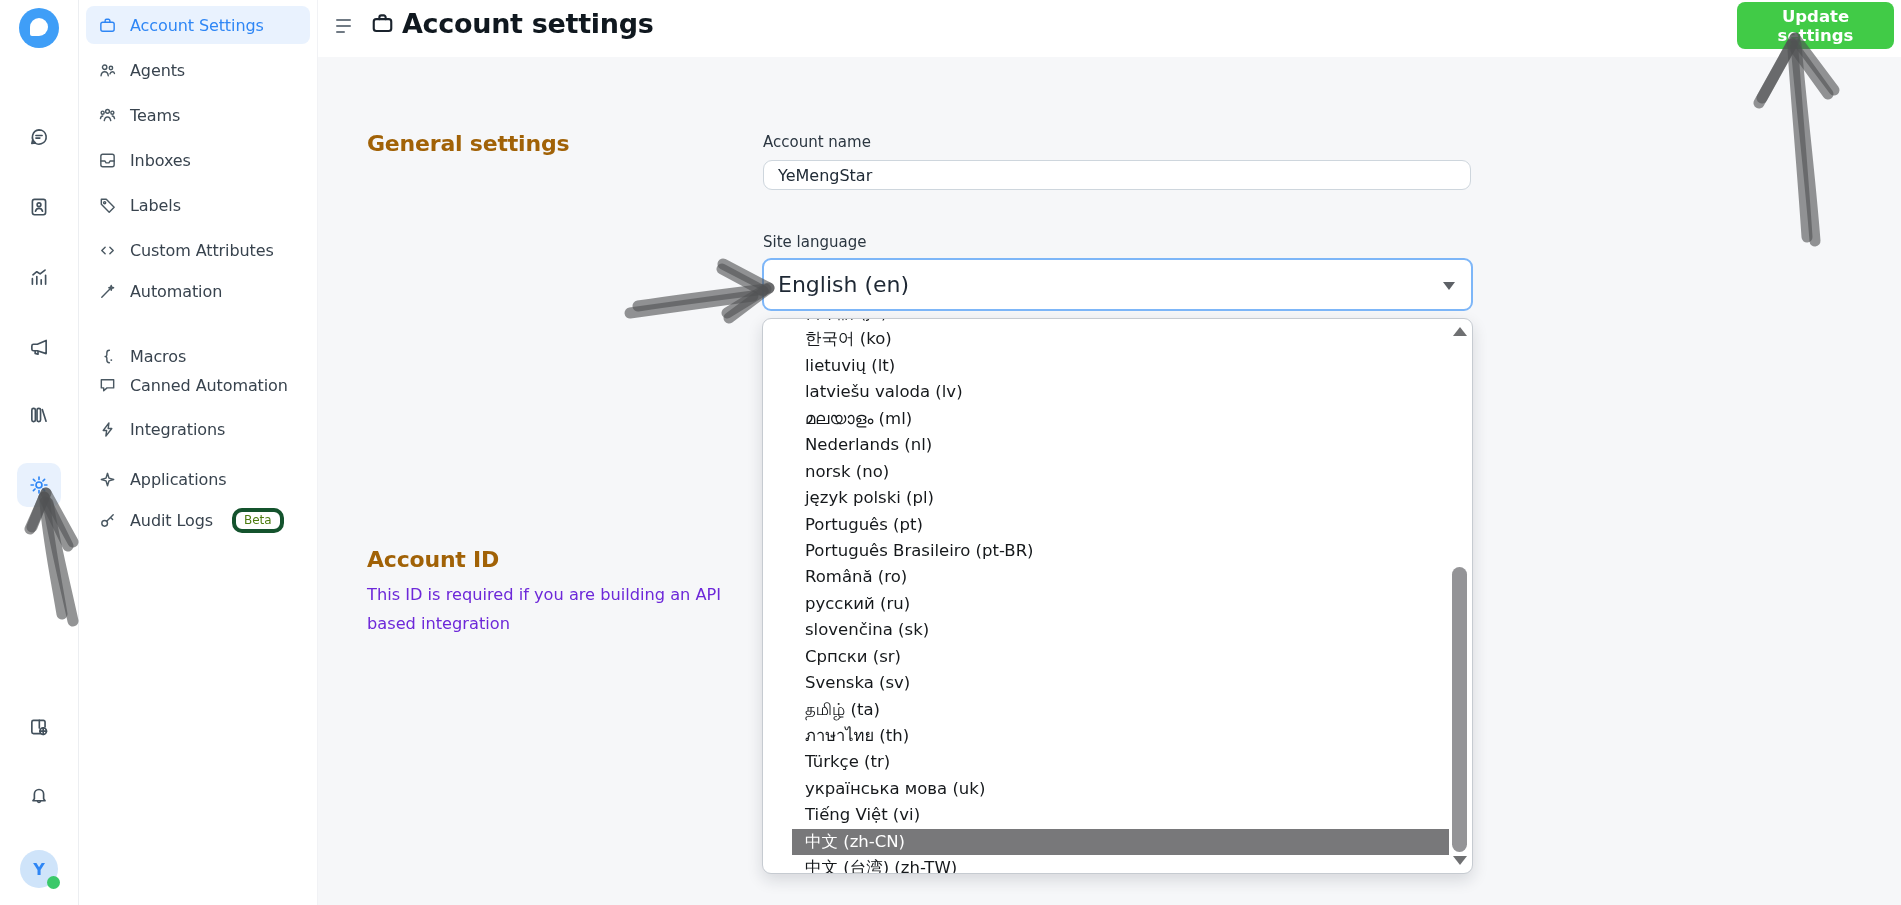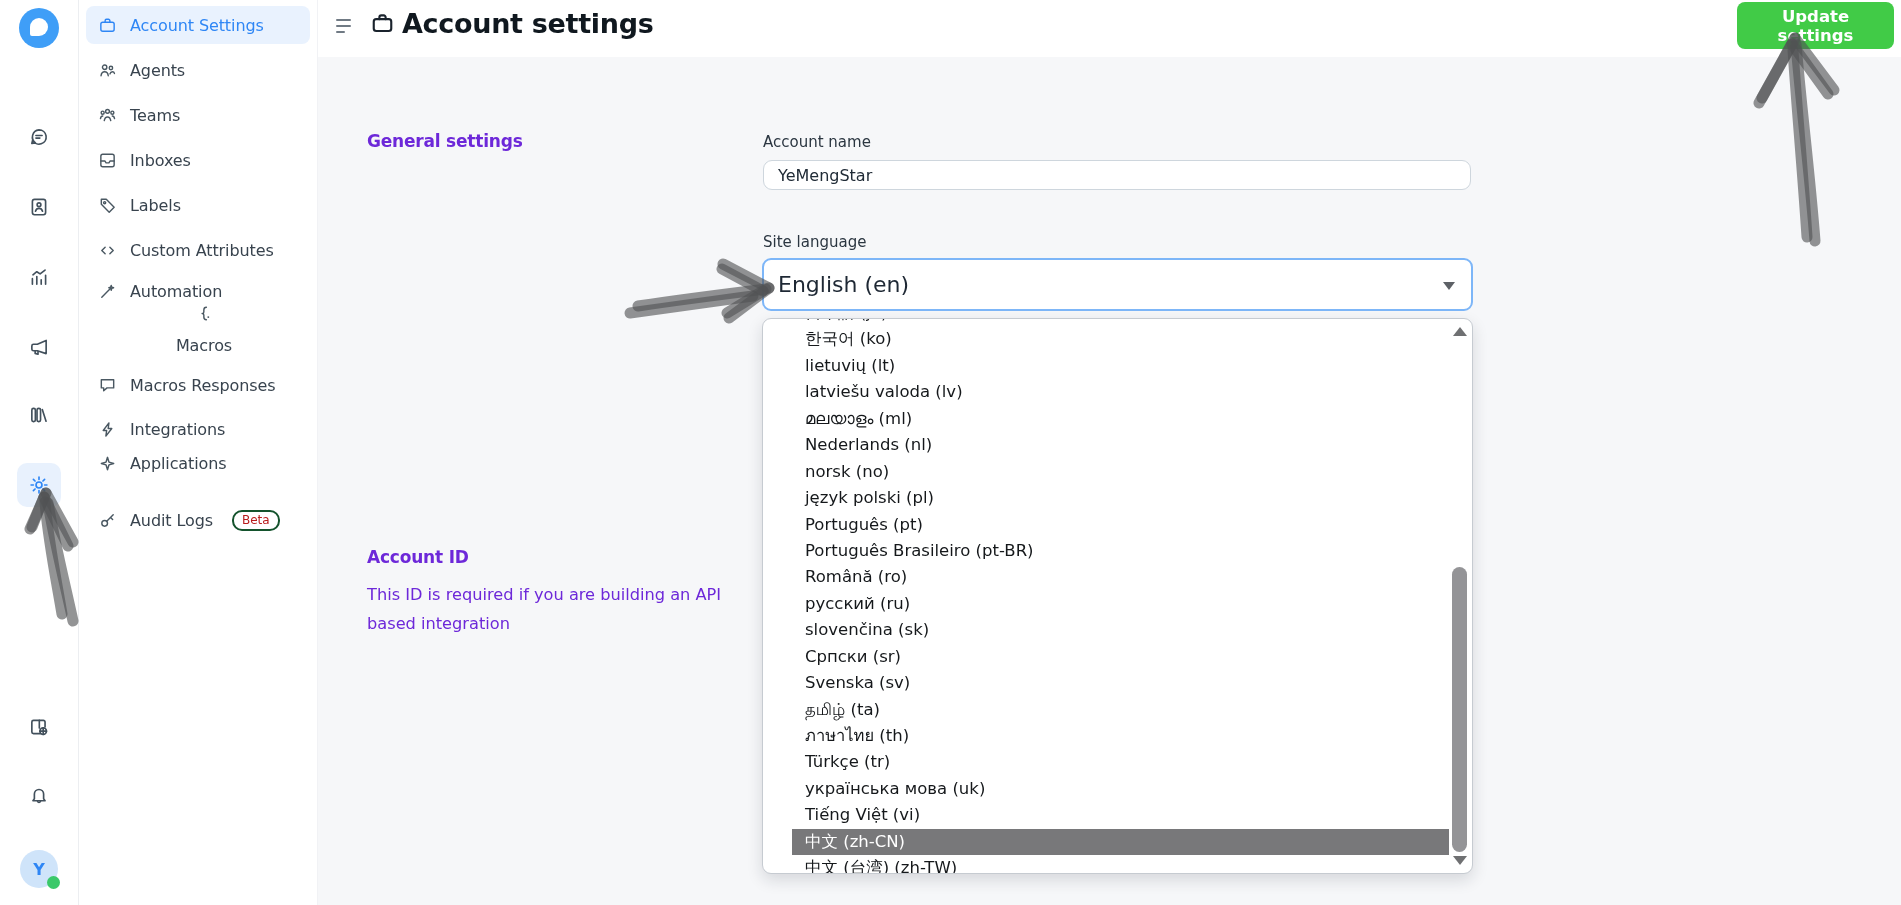--- a/index.html
+++ b/index.html
@@ -22,36 +22,36 @@
   #avatar .dot{position:absolute;right:-2px;bottom:-1px;width:13px;height:13px;border-radius:50%;background:#3bc96a;}
 
   
   #menu{left:78px;top:0;width:239px;height:905px;background:#fff;border-right:1px solid #f1f2f5;z-index:2;}
   .menu-item{position:absolute;left:8px;width:224px;height:38px;border-radius:8px;display:flex;align-items:center;
              gap:13px;padding:0 0 0 12px;box-sizing:border-box;cursor:pointer;color:#38434e;}
   .menu-item .mi-icon{width:19px;height:19px;color:#4a5862;flex:0 0 auto;display:flex;align-items:center;justify-content:center;}
   .menu-item .mi-label{font-size:16px;font-weight:500;white-space:nowrap;letter-spacing:-0.1px;}
   .menu-item.active{background:#e9f2fe;color:#2e86f5;}
   .menu-item.active .mi-icon{color:#2e86f5;}
-  .badge{font-size:12px;color:#b91c1c;border:2px solid #14532d;border-radius:10px;padding:1px 8px;margin-left:6px;line-height:15px;}
+  .badge{font-size:12px;color:#4d7c0f;border:4px solid #14532d;border-radius:10px;padding:1px 8px;margin-left:6px;line-height:15px;}
 
   
   #main{left:317px;top:0;width:1584px;height:905px;background:#f6f7f9;}
   #topbar{left:317px;top:0;width:1584px;height:57px;background:#fff;z-index:1;}
   #sidebar-toggle{left:336px;top:17px;width:20px;height:18px;cursor:pointer;z-index:2;}
   #sidebar-toggle i{display:block;height:2px;background:#707a84;border-radius:2px;margin-top:4px;}
   #sidebar-toggle i:nth-child(1){width:15px;margin-top:2px;}
   #sidebar-toggle i:nth-child(2){width:15px;}
   #sidebar-toggle i:nth-child(3){width:9px;}
   #title-icon{left:370px;top:11px;color:#1a232d;z-index:2;}
   #page-title{left:402px;top:8px;font-size:27px;font-weight:700;color:#10181f;letter-spacing:-0.3px;z-index:2;}
   #update-btn{left:1737px;top:2px;width:157px;height:47px;background:#41cb47;color:#fff;border:none;border-radius:8px;
         font-size:16.5px;font-weight:700;font-family:inherit;cursor:pointer;z-index:2;}
 
-  .sec-heading{font-size:17px;font-weight:700;color:#6d28d9;letter-spacing:-0.2px;}
+  .sec-heading{font-size:22px;font-weight:700;color:#a16207;letter-spacing:-0.2px;}
   #general-heading{left:367px;top:131px;}
   #accountid-heading{left:367px;top:547px;}
   #accountid-desc{left:367px;top:580px;width:380px;font-size:16.2px;line-height:29px;color:#6d28d9;}
 
   .field-label{left:763px;font-size:15px;color:#2b3641;}
   #acct-name-label{top:133px;}
   #site-lang-label{top:233px;}
   #acct-name-input{left:763px;top:160px;width:708px;height:30px;box-sizing:border-box;border:1px solid #ced6dd;
         border-radius:9px;background:#fff;padding:0 14px;font-size:16px;color:#202b36;font-family:inherit;}
   #site-lang-select{left:762px;top:258px;width:711px;height:53px;box-sizing:border-box;border:2px solid #7db6f8;
@@ -224,46 +224,46 @@
       </div>
       <div class="menu-item" style="top: 272px;">
         <span class="mi-icon">
           <svg viewBox="0 0 20 20" width="19" height="19" fill="none" stroke="currentColor" stroke-width="1.5" stroke-linecap="round" stroke-linejoin="round">
             <path d="M4 16 12.3 7.7"></path>
             <path d="M13.9 3.6l.6 1.9 1.9.6-1.9.6-.6 1.9-.6-1.9-1.9-.6 1.9-.6z"></path>
           </svg>
         </span>
         <span class="mi-label">Automation</span>
       </div>
-      <div class="menu-item" style="top: 304px; flex-direction: column;">
+      <div class="menu-item" style="top: 337px;">
         <span class="mi-icon">
           <svg viewBox="0 0 20 20" width="19" height="19" fill="none" stroke="currentColor" stroke-width="1.5" stroke-linecap="round" stroke-linejoin="round">
             <path d="M12 3.5c-1.8 0-2.7 1-2.7 2.8v2c0 1.2-.6 1.7-1.8 1.7 1.2 0 1.8.5 1.8 1.7v2c0 1.8.9 2.8 2.7 2.8"></path>
             <circle cx="14" cy="13.8" r="1" fill="currentColor" stroke="none"></circle>
           </svg>
         </span>
         <span class="mi-label">Macros</span>
       </div>
       <div class="menu-item" style="top: 366px;">
         <span class="mi-icon">
           <svg viewBox="0 0 20 20" width="19" height="19" fill="none" stroke="currentColor" stroke-width="1.5" stroke-linecap="round" stroke-linejoin="round">
             <path d="M3.5 4h13v8.5H9.5L6 15.5v-3H3.5z"></path>
           </svg>
         </span>
-        <span class="mi-label">Macros Responses</span>
+        <span class="mi-label">Canned Automation</span>
       </div>
       <div class="menu-item" style="top: 410px;">
         <span class="mi-icon">
           <svg viewBox="0 0 20 20" width="19" height="19" fill="none" stroke="currentColor" stroke-width="1.5" stroke-linecap="round" stroke-linejoin="round">
             <path d="M11.5 3 5.5 11h3.6l-.8 6 6.2-8h-3.8z"></path>
           </svg>
         </span>
         <span class="mi-label">Integrations</span>
       </div>
-      <div class="menu-item" style="top: 444px;">
+      <div class="menu-item" style="top: 460px;">
         <span class="mi-icon">
           <svg viewBox="0 0 20 20" width="19" height="19" fill="none" stroke="currentColor" stroke-width="1.5" stroke-linecap="round" stroke-linejoin="round">
             <path d="M10 3.5l1.5 5L16.5 10l-5 1.5L10 16.5 8.5 11.5 3.5 10l5-1.5z"></path>
           </svg>
         </span>
         <span class="mi-label">Applications</span>
       </div>
       <div class="menu-item" style="top: 501px;">
         <span class="mi-icon">
           <svg viewBox="0 0 20 20" width="19" height="19" fill="none" stroke="currentColor" stroke-width="1.5" stroke-linecap="round" stroke-linejoin="round">

